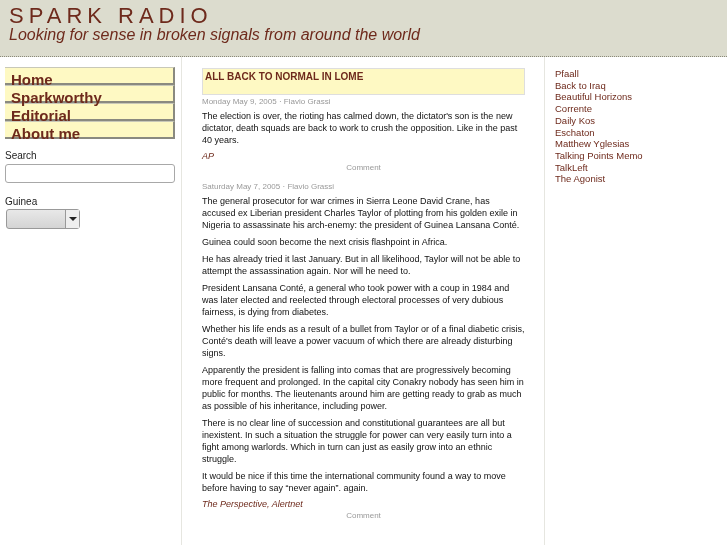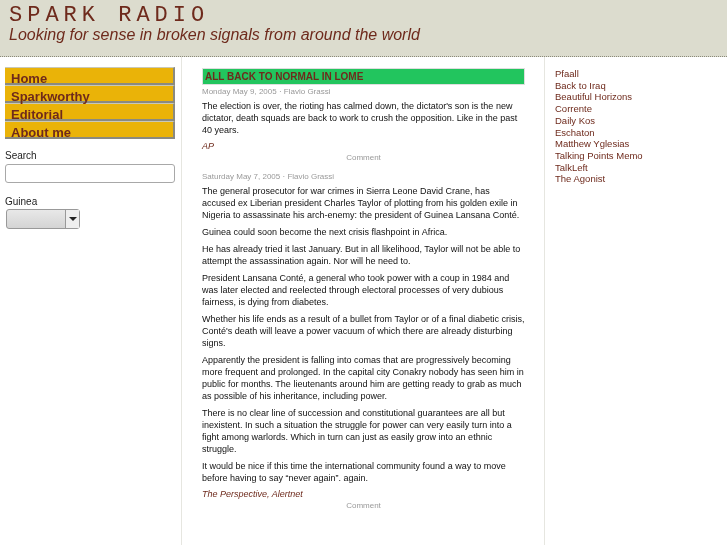--- a/index.html
+++ b/index.html
@@ -1,30 +1,30 @@
 <!DOCTYPE html>
 <html><head>
 <meta charset="utf-8">
 <style>
   * { box-sizing: border-box; margin: 0; padding: 0; }
   html, body { width: 727px; height: 545px; overflow: hidden; background: #ffffff; font-family: "Liberation Sans", sans-serif; }
   .header { position: absolute; left: 0; top: 0; width: 727px; height: 57px; background: #dcdcce; border-bottom: 1px dotted #8a8a7a; }
-  .site-title { position: absolute; left: 9px; top: 3px; font-family: Liberation Mono, monospace; font-size: 22px; letter-spacing: 5px; color: #6e2a1c; font-weight: normal; }
+  .site-title { position: absolute; left: 9px; top: 3px; font-family: Liberation Sans, sans-serif; font-size: 22px; letter-spacing: 5px; color: #6e2a1c; font-weight: normal; }
   .tagline { position: absolute; left: 9px; top: 26px; font-size: 16px; font-style: italic; color: #6e2a1c; }
   .left { position: absolute; left: 0; top: 57px; width: 182px; height: 488px; border-right: 1px solid #e6e6e0; }
   .nav { position: absolute; left: 5px; top: 10px; width: 170px; }
-  .nav-item { display: block; height: 18px; background: #eab308; border-top: 1px solid #c8c8b8; border-bottom: 2px solid #8a8a80; border-right: 2px solid #8a8a80; font-size: 13px; font-weight: bold; color: #6e2a1c; padding: 3px 0 0 6px; cursor: pointer; }
+  .nav-item { display: block; height: 18px; background: #fef9c3; border-top: 1px solid #c8c8b8; border-bottom: 2px solid #8a8a80; border-right: 2px solid #8a8a80; font-size: 15px; font-weight: bold; color: #6e2a1c; padding: 3px 0 0 6px; cursor: pointer; }
   .search-label { position: absolute; left: 5px; top: 93px; font-size: 10px; color: #222; }
   .search-input { position: absolute; left: 5px; top: 107px; width: 170px; height: 19px; border: 1px solid #a8a8a8; border-radius: 3px; background: #fff; }
   .browse-label { position: absolute; left: 5px; top: 139px; font-size: 10px; color: #222; }
   .browse-select { position: absolute; left: 6px; top: 152px; width: 74px; height: 20px; border: 1px solid #999; border-radius: 3px; background: linear-gradient(#e8e8e8,#d4d4d4); }
   .browse-select .arrow { position: absolute; right: 0; top: 0; width: 14px; height: 18px; border-left: 1px solid #999; background: #eee; }
   .browse-select .arrow:after { content: ""; position: absolute; left: 3px; top: 7px; border-left: 4px solid transparent; border-right: 4px solid transparent; border-top: 4px solid #222; }
   .main { position: absolute; left: 202px; top: 68px; width: 323px; }
-  .post-title { background: #22c55e; border: 1px solid #dedede; font-size: 10px; font-weight: bold; color: #6e2a1c; padding: 2px 2px 1px 2px; text-transform: uppercase; height: 17px; }
+  .post-title { background: #fef9c3; border: 1px solid #dedede; font-size: 10px; font-weight: bold; color: #6e2a1c; padding: 2px 2px 1px 2px; text-transform: uppercase; height: 27px; }
   .post-meta { font-size: 8px; color: #999; margin: 2px 0 4px 0; }
   .post-body p { font-size: 9px; line-height: 12px; color: #111; margin-bottom: 5px; }
   .post-source { font-size: 9px; font-style: italic; color: #6e2a1c; margin-bottom: 2px; }
   .post-comment { font-size: 8px; color: #999; text-align: center; margin-bottom: 10px; }
   .right { position: absolute; left: 544px; top: 57px; width: 170px; height: 488px; border-left: 1px solid #e6e6e0; }
   .links { position: absolute; left: 10px; top: 11px; }
   .link { display: block; font-size: 9.5px; line-height: 11.7px; color: #6e2a1c; cursor: pointer; }
 </style>
 </head>
 <body>

